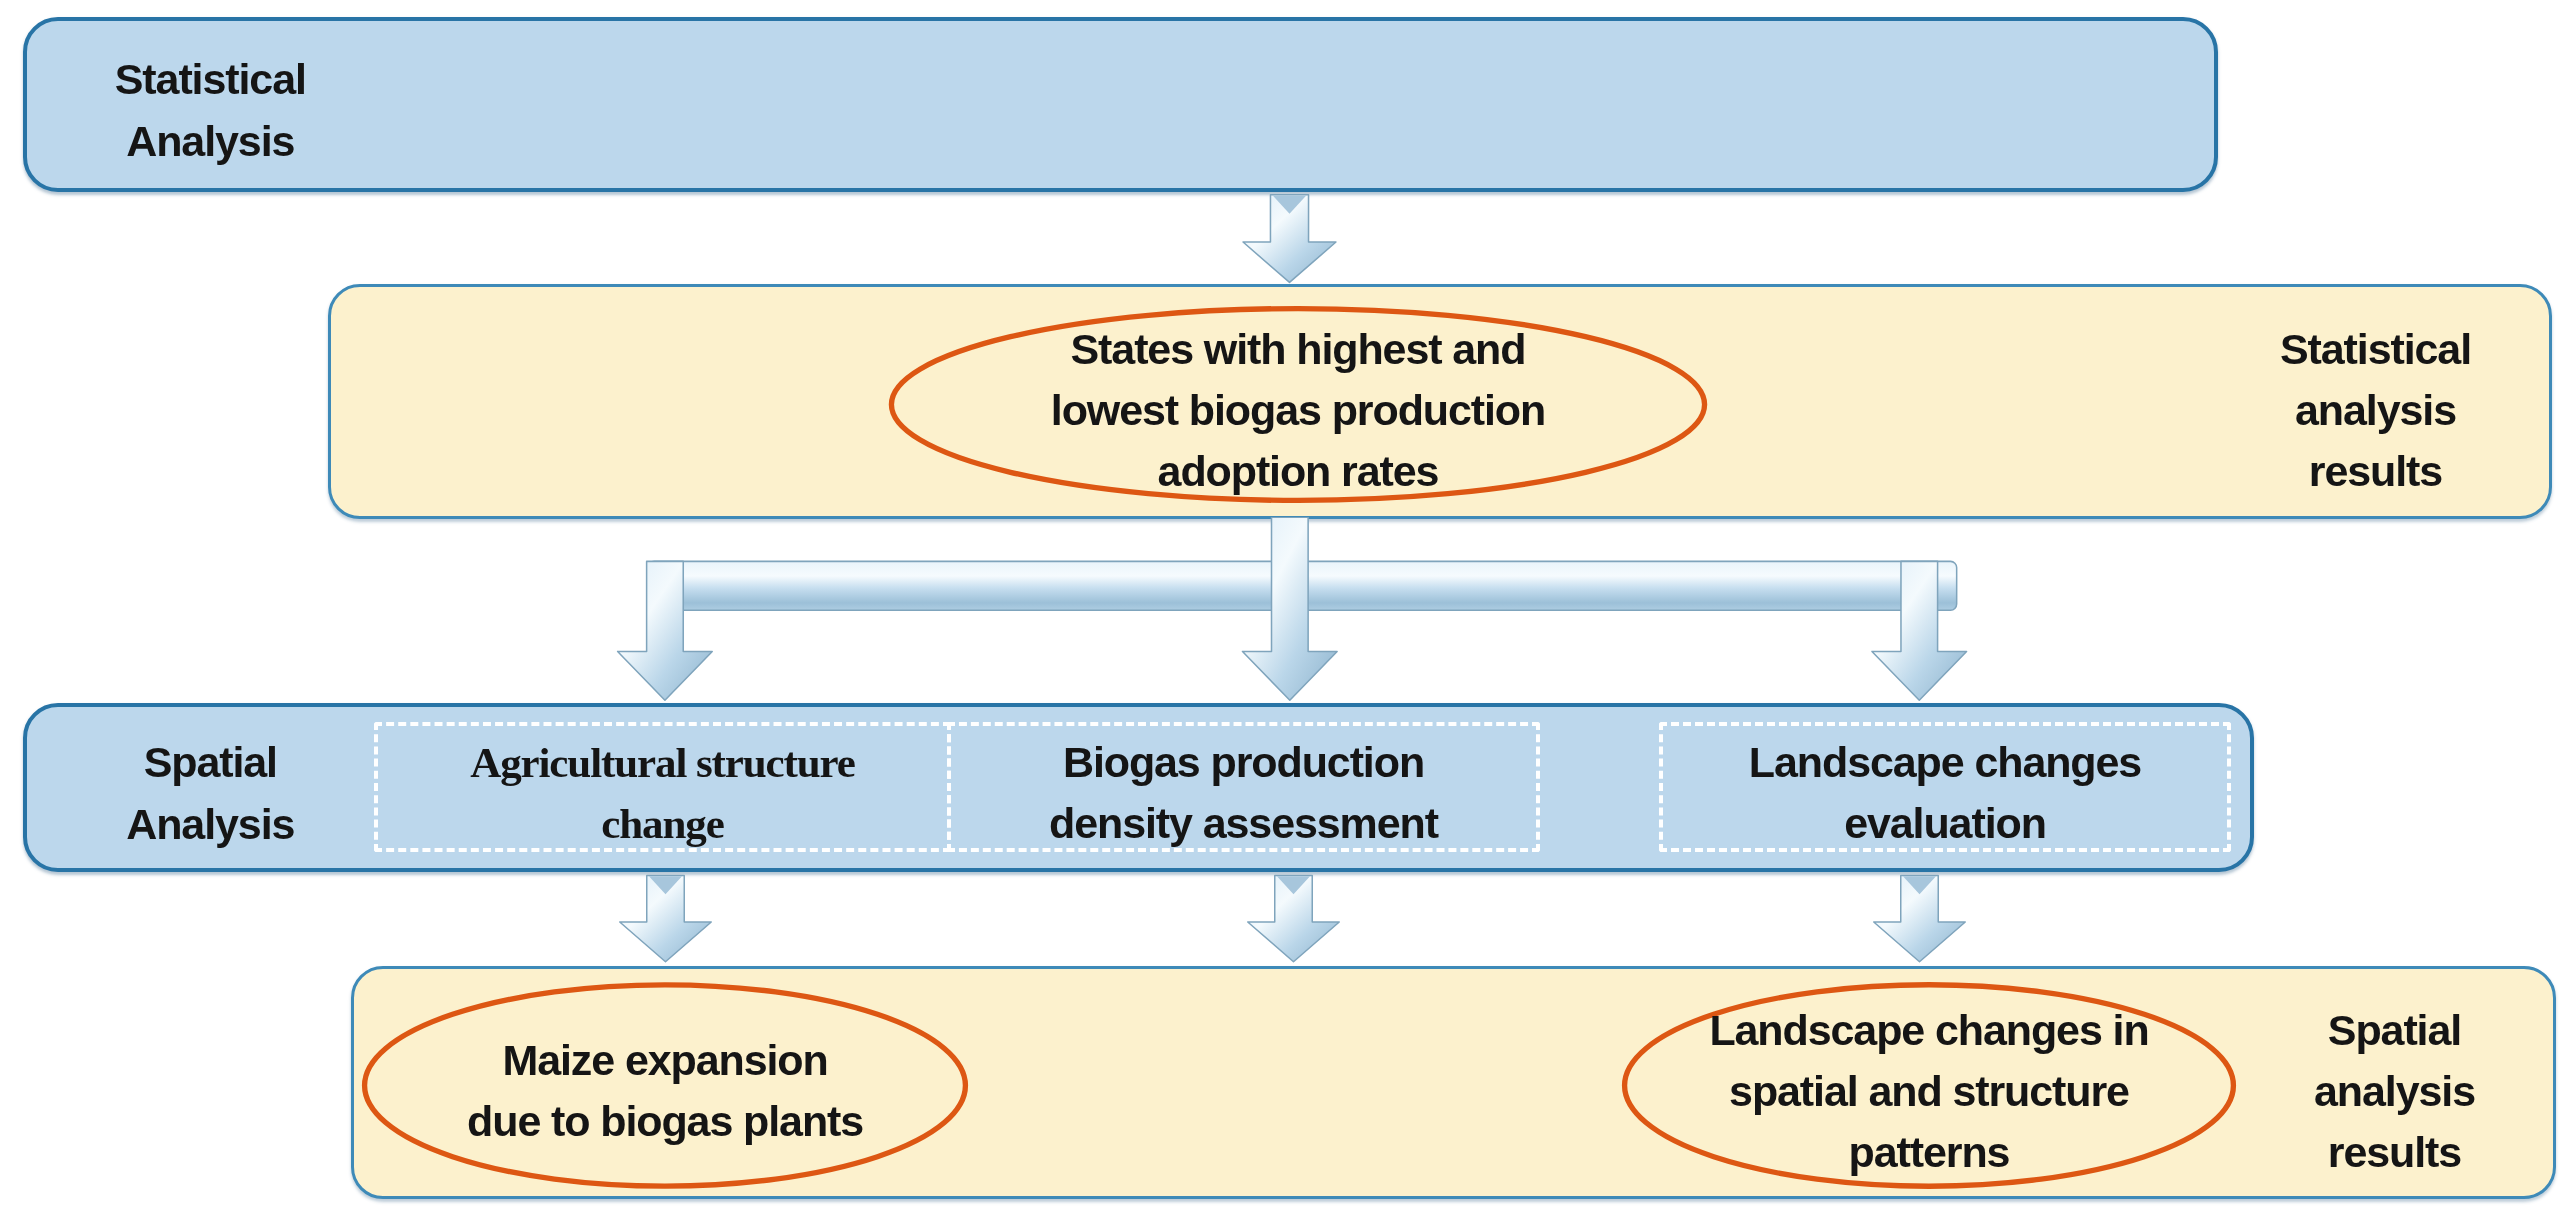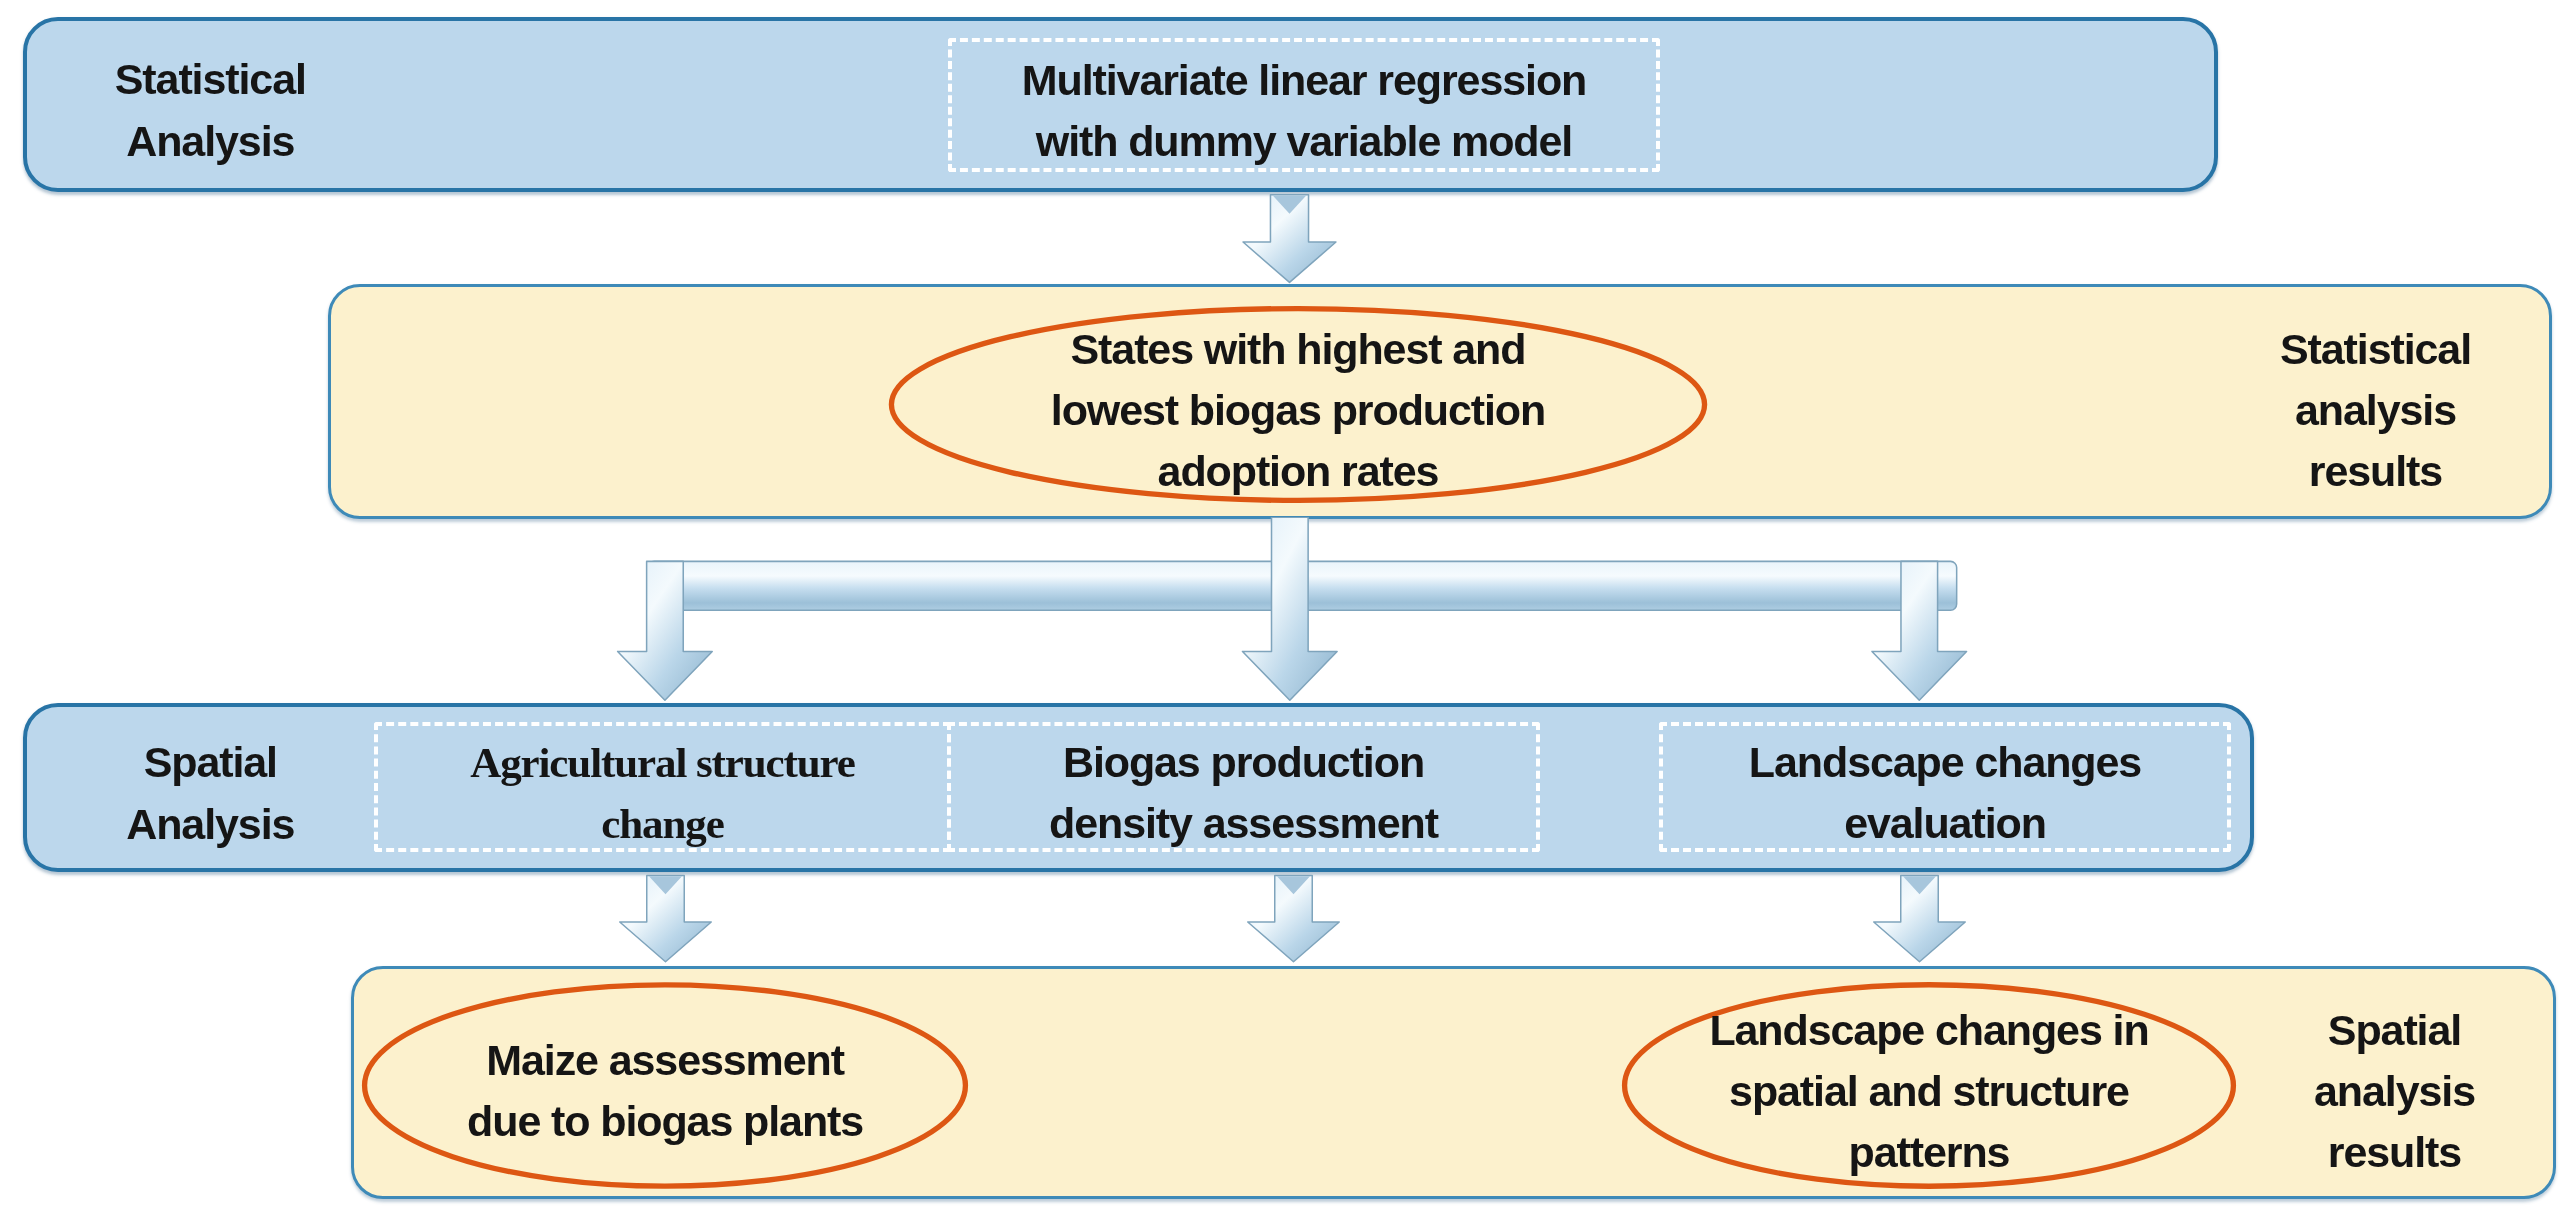--- a/index.html
+++ b/index.html
@@ -50,24 +50,20 @@
         <stop offset="0.85" stop-color="#9CC0D8"></stop>
         <stop offset="1" stop-color="#AECDE2"></stop>
       </linearGradient>
     </defs>
   </svg>
 
   <div class="row-box blue-box" style="left:23px; top:17px; width:2195px; height:175px;">
     <div class="side-label" style="left:15.3px; top:0; width:336px; height:100%;">
       <div class="txt">Statistical
 Analysis</div>
-    </div>
-    <div class="dashed-box" style="left:921px; top:17px; width:712px; height:134px;">
-      <div class="txt">Multivariate linear regression
-with dummy variable model</div>
     </div>
   </div>
 
   <svg class="arrow" style="left:1240px; top:193px;" width="99" height="92" viewBox="0 0 130 120">
     <polygon points="40,2 90,2 90,64 126,64 65,117 4,64 40,64" fill="url(#agrad)" stroke="#7FA4BC" stroke-width="2" stroke-linejoin="round"></polygon>
     <polygon points="43,3 87,3 65,27" fill="#A7C6DC"></polygon>
   </svg>
 
   <div class="row-box cream-box" style="left:328px; top:284px; width:2224px; height:235px;padding-left:28px;">
     <div class="ellipse-wrap" style="left:555px; top:17px; width:824px; height:201px;">
@@ -125,21 +121,21 @@
   <svg class="arrow" style="left:1870px; top:874px;" width="99" height="90" viewBox="0 0 130 120">
     <polygon points="40,2 90,2 90,64 126,64 65,117 4,64 40,64" fill="url(#agrad)" stroke="#7FA4BC" stroke-width="2" stroke-linejoin="round"></polygon>
     <polygon points="43,3 87,3 65,27" fill="#A7C6DC"></polygon>
   </svg>
 
   <div class="row-box cream-box" style="left:351px; top:966px; width:2205px; height:233px;">
     <div class="ellipse-wrap" style="left:6.1px; top:10.7px; width:610px; height:211px;">
       <svg width="610" height="211" viewBox="0 0 800 276">
         <ellipse cx="400" cy="138" rx="394" ry="132" fill="none" stroke="#DD5713" stroke-width="7"></ellipse>
       </svg>
-      <div class="txt">Maize assessment
+      <div class="txt">Maize expansion
 due to biogas plants</div>
     </div>
     <div class="ellipse-wrap" style="left:1266px; top:10.7px; width:618px; height:211px;">
       <svg width="618" height="211" viewBox="0 0 810 276">
         <ellipse cx="405" cy="138" rx="399" ry="132" fill="none" stroke="#DD5713" stroke-width="7"></ellipse>
       </svg>
       <div class="txt">Landscape changes in
 spatial and structure
 patterns</div>
     </div>

